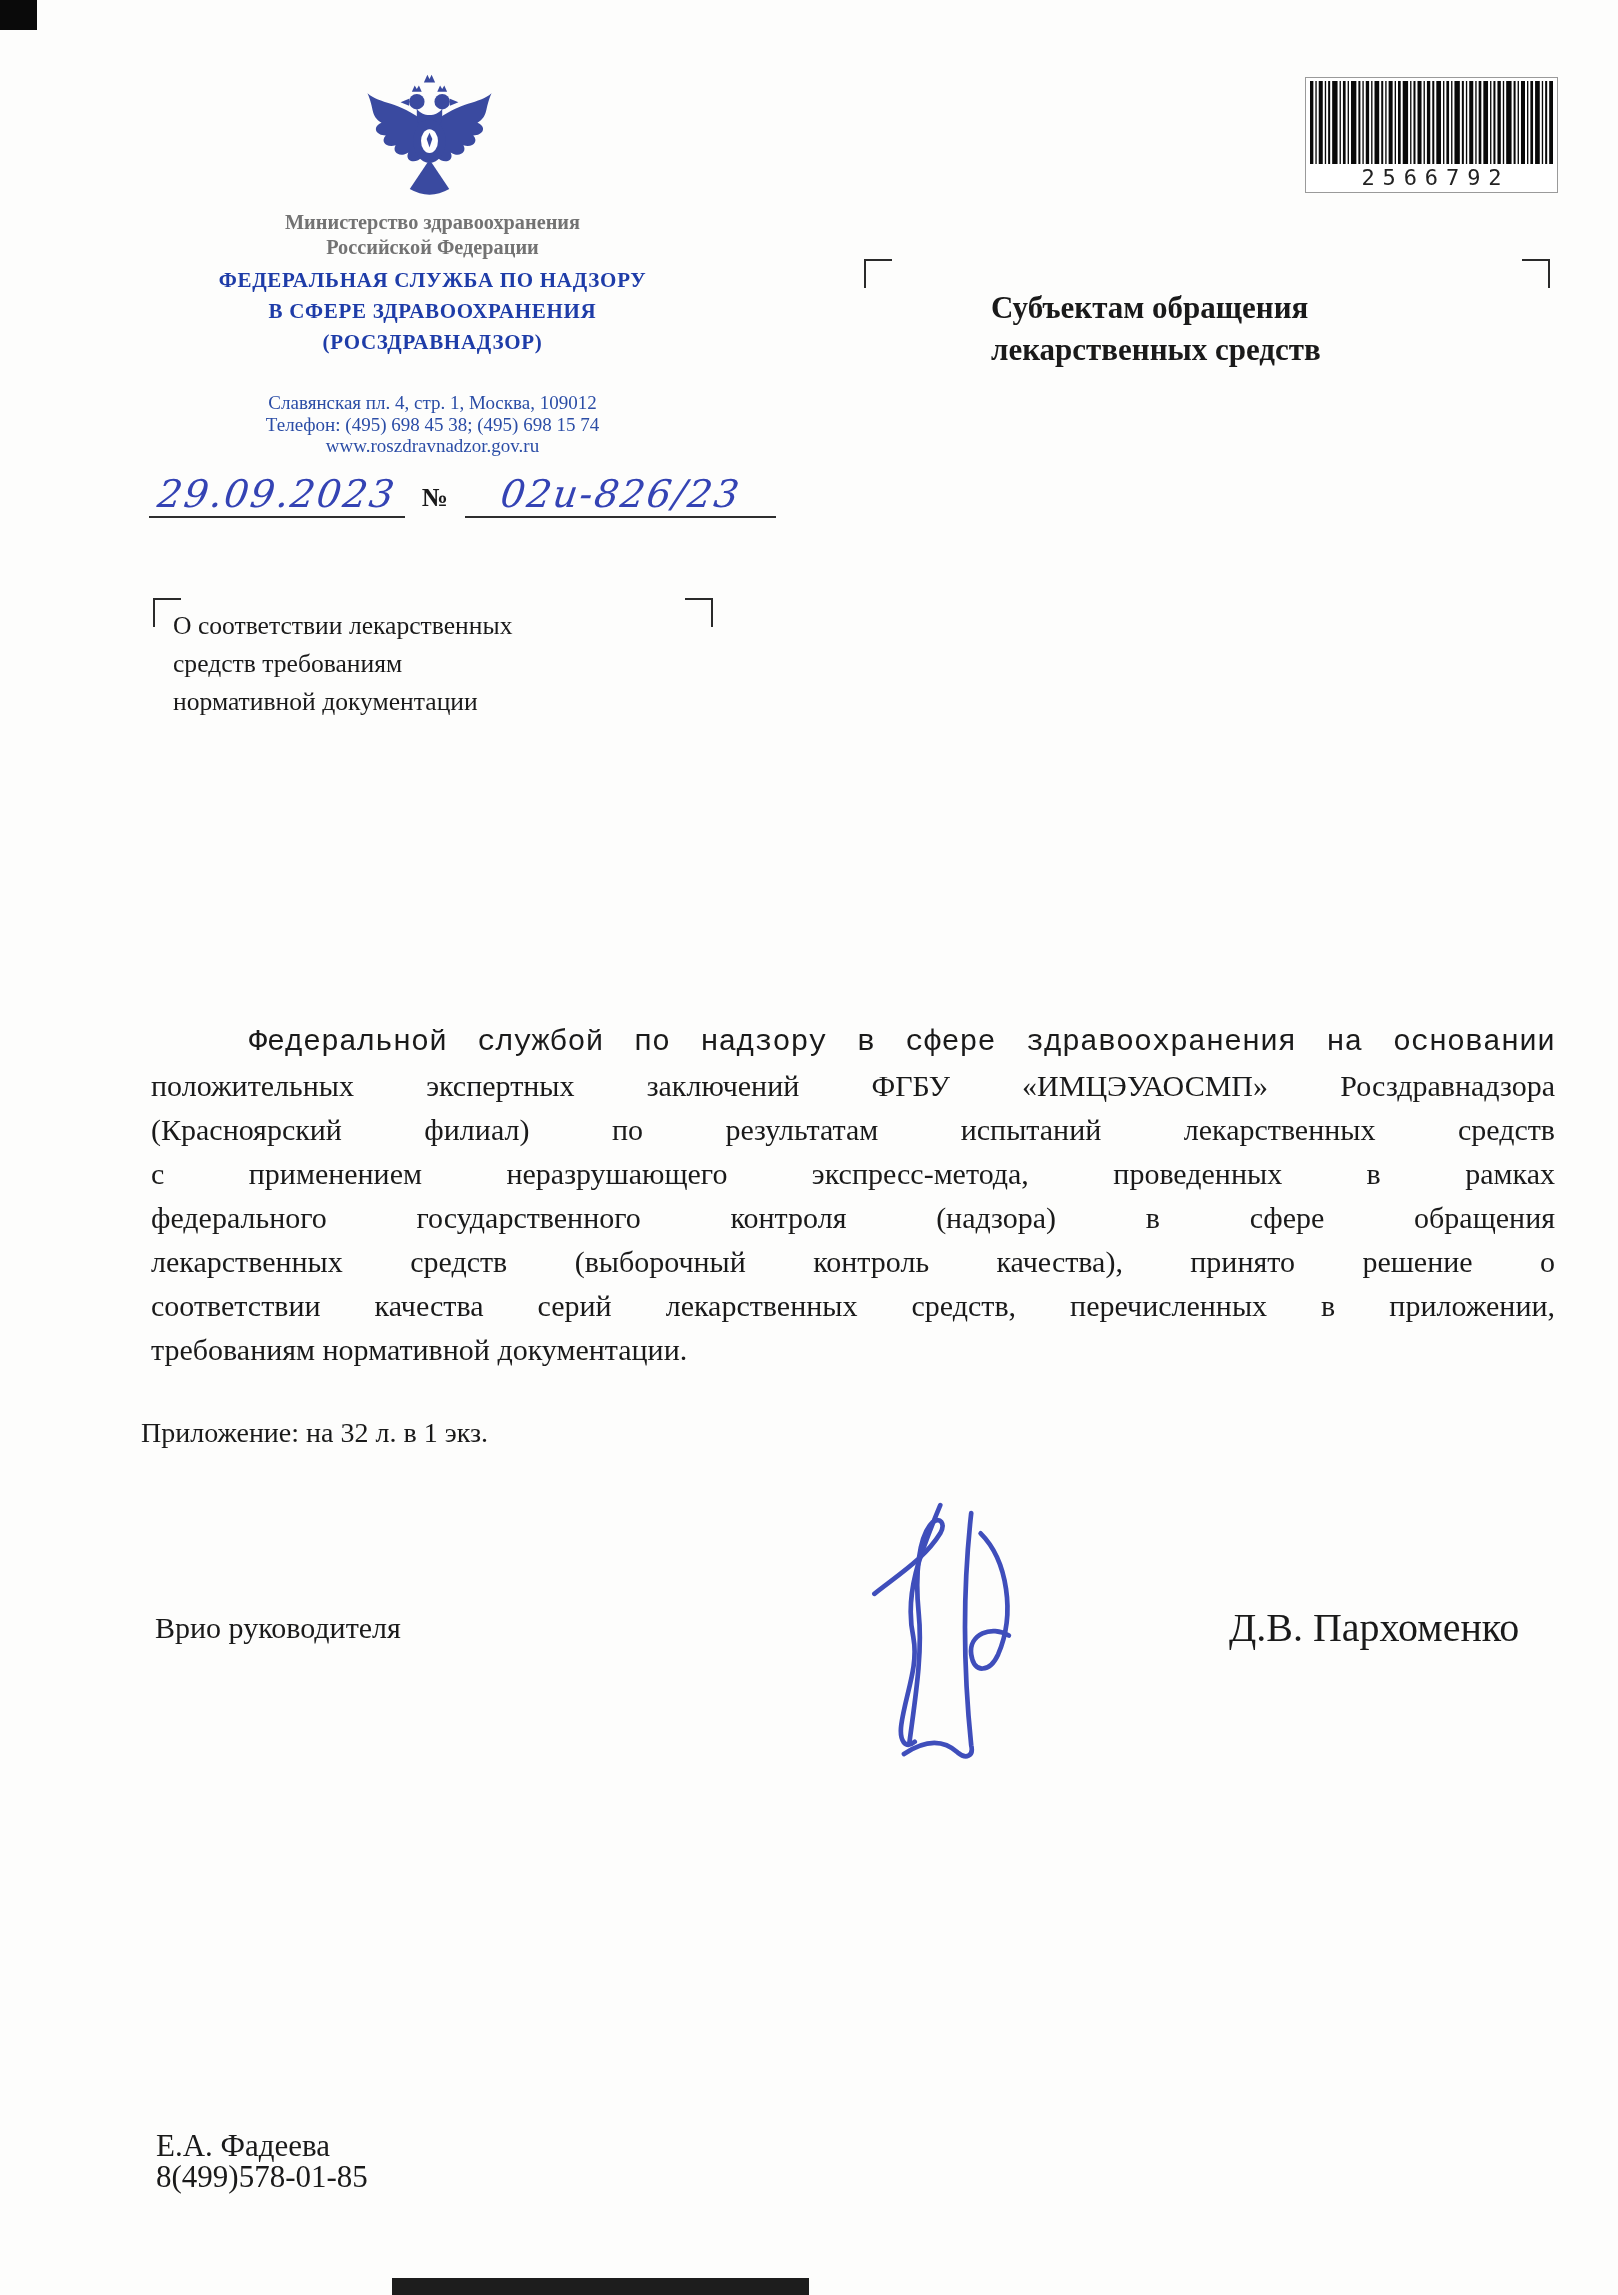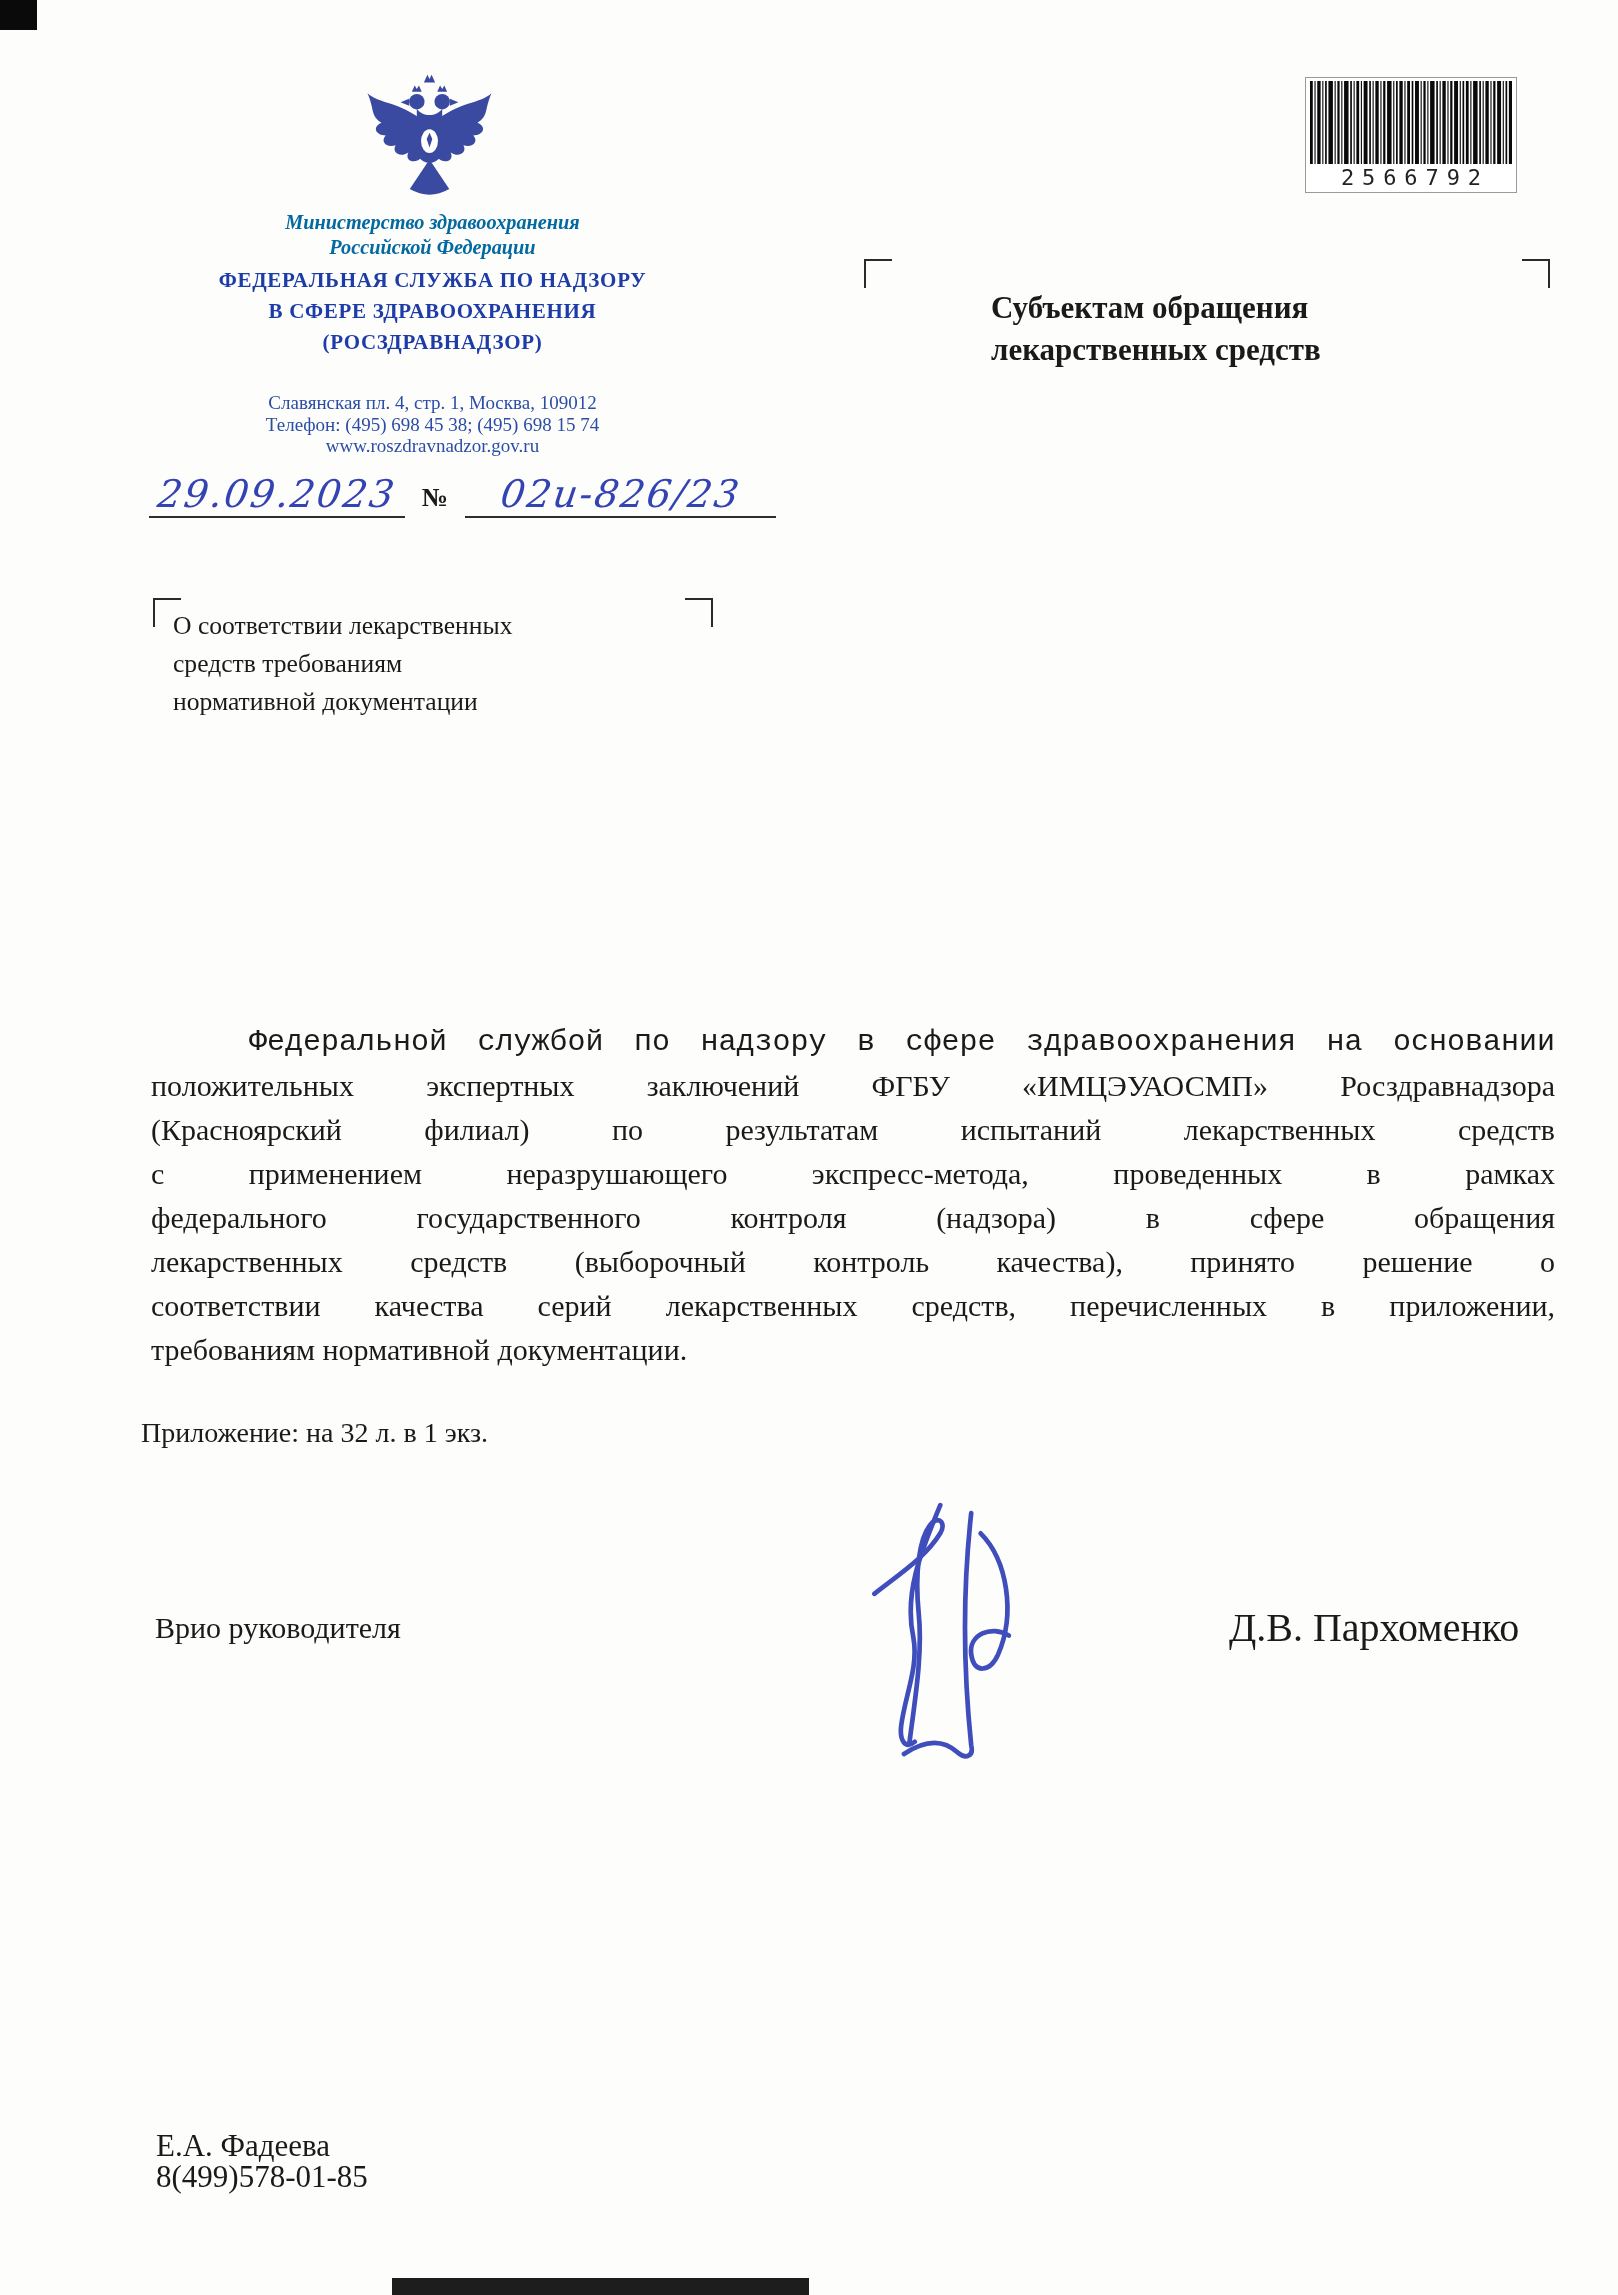--- a/index.html
+++ b/index.html
@@ -16,22 +16,21 @@
   }
   
   .scan-corner { position: absolute; left: 0; top: 0; width: 37px; height: 30px; background: #0a0a0a; }
   .scan-bottom { position: absolute; left: 392px; top: 2278px; width: 417px; height: 17px; background: #1d1d1d; }
 
   
   .emblem { position: absolute; left: 359px; top: 72px; width: 141px; height: 134px; }
   .ministry {
     position: absolute; left: 105px; top: 210px; width: 655px;
     text-align: center; font-weight: bold; font-size: 20.3px; line-height: 25px;
-    color: #0369a1;
-    font-style: italic;
+    color: #737373;
   }
   .service {
     position: absolute; left: 85px; top: 265px; width: 695px;
     text-align: center; font-weight: bold; font-size: 21px; line-height: 31px;
     letter-spacing: 0.7px; color: #1e3ca8;
   }
   .addr {
     position: absolute; left: 105px; top: 392px; width: 655px;
     text-align: center; font-size: 19px; line-height: 21.6px; color: #2b4da6;
   }
@@ -55,21 +54,21 @@
   .bracket { position: absolute; width: 27.5px; height: 29px; }
   .b-tl { border-top: 2.6px solid #2a2a2a; border-left: 2.6px solid #2a2a2a; }
   .b-tr { border-top: 2.6px solid #2a2a2a; border-right: 2.6px solid #2a2a2a; }
   .subject { position: absolute; left: 173px; top: 607px; font-size: 25.6px; line-height: 38px; }
 
   
   .addressee { position: absolute; left: 991px; top: 287px; font-weight: bold; font-size: 31px; line-height: 42px; }
 
   
   .barcode-box {
-    position: absolute; left: 1305px; top: 77px; width: 212px;
+    position: absolute; left: 1305px; top: 77px; width: 253px;
     border: 0.7px solid #9a9a9a; background: #fff; padding: 2.6px 3.9px 1.3px 3.9px;
   }
   .barcode-bars { width: 100%; height: 83px; display: block; }
   .barcode-num {
     text-align: center; font-family: "DejaVu Sans Mono", monospace;
     font-size: 22px; letter-spacing: 7.9px; color: #222; padding: 1.3px 0 1.3px 7.9px;
   }
 
   
   .body-block { position: absolute; left: 151px; top: 1020px; width: 1404px; font-size: 30px; line-height: 44px; }

